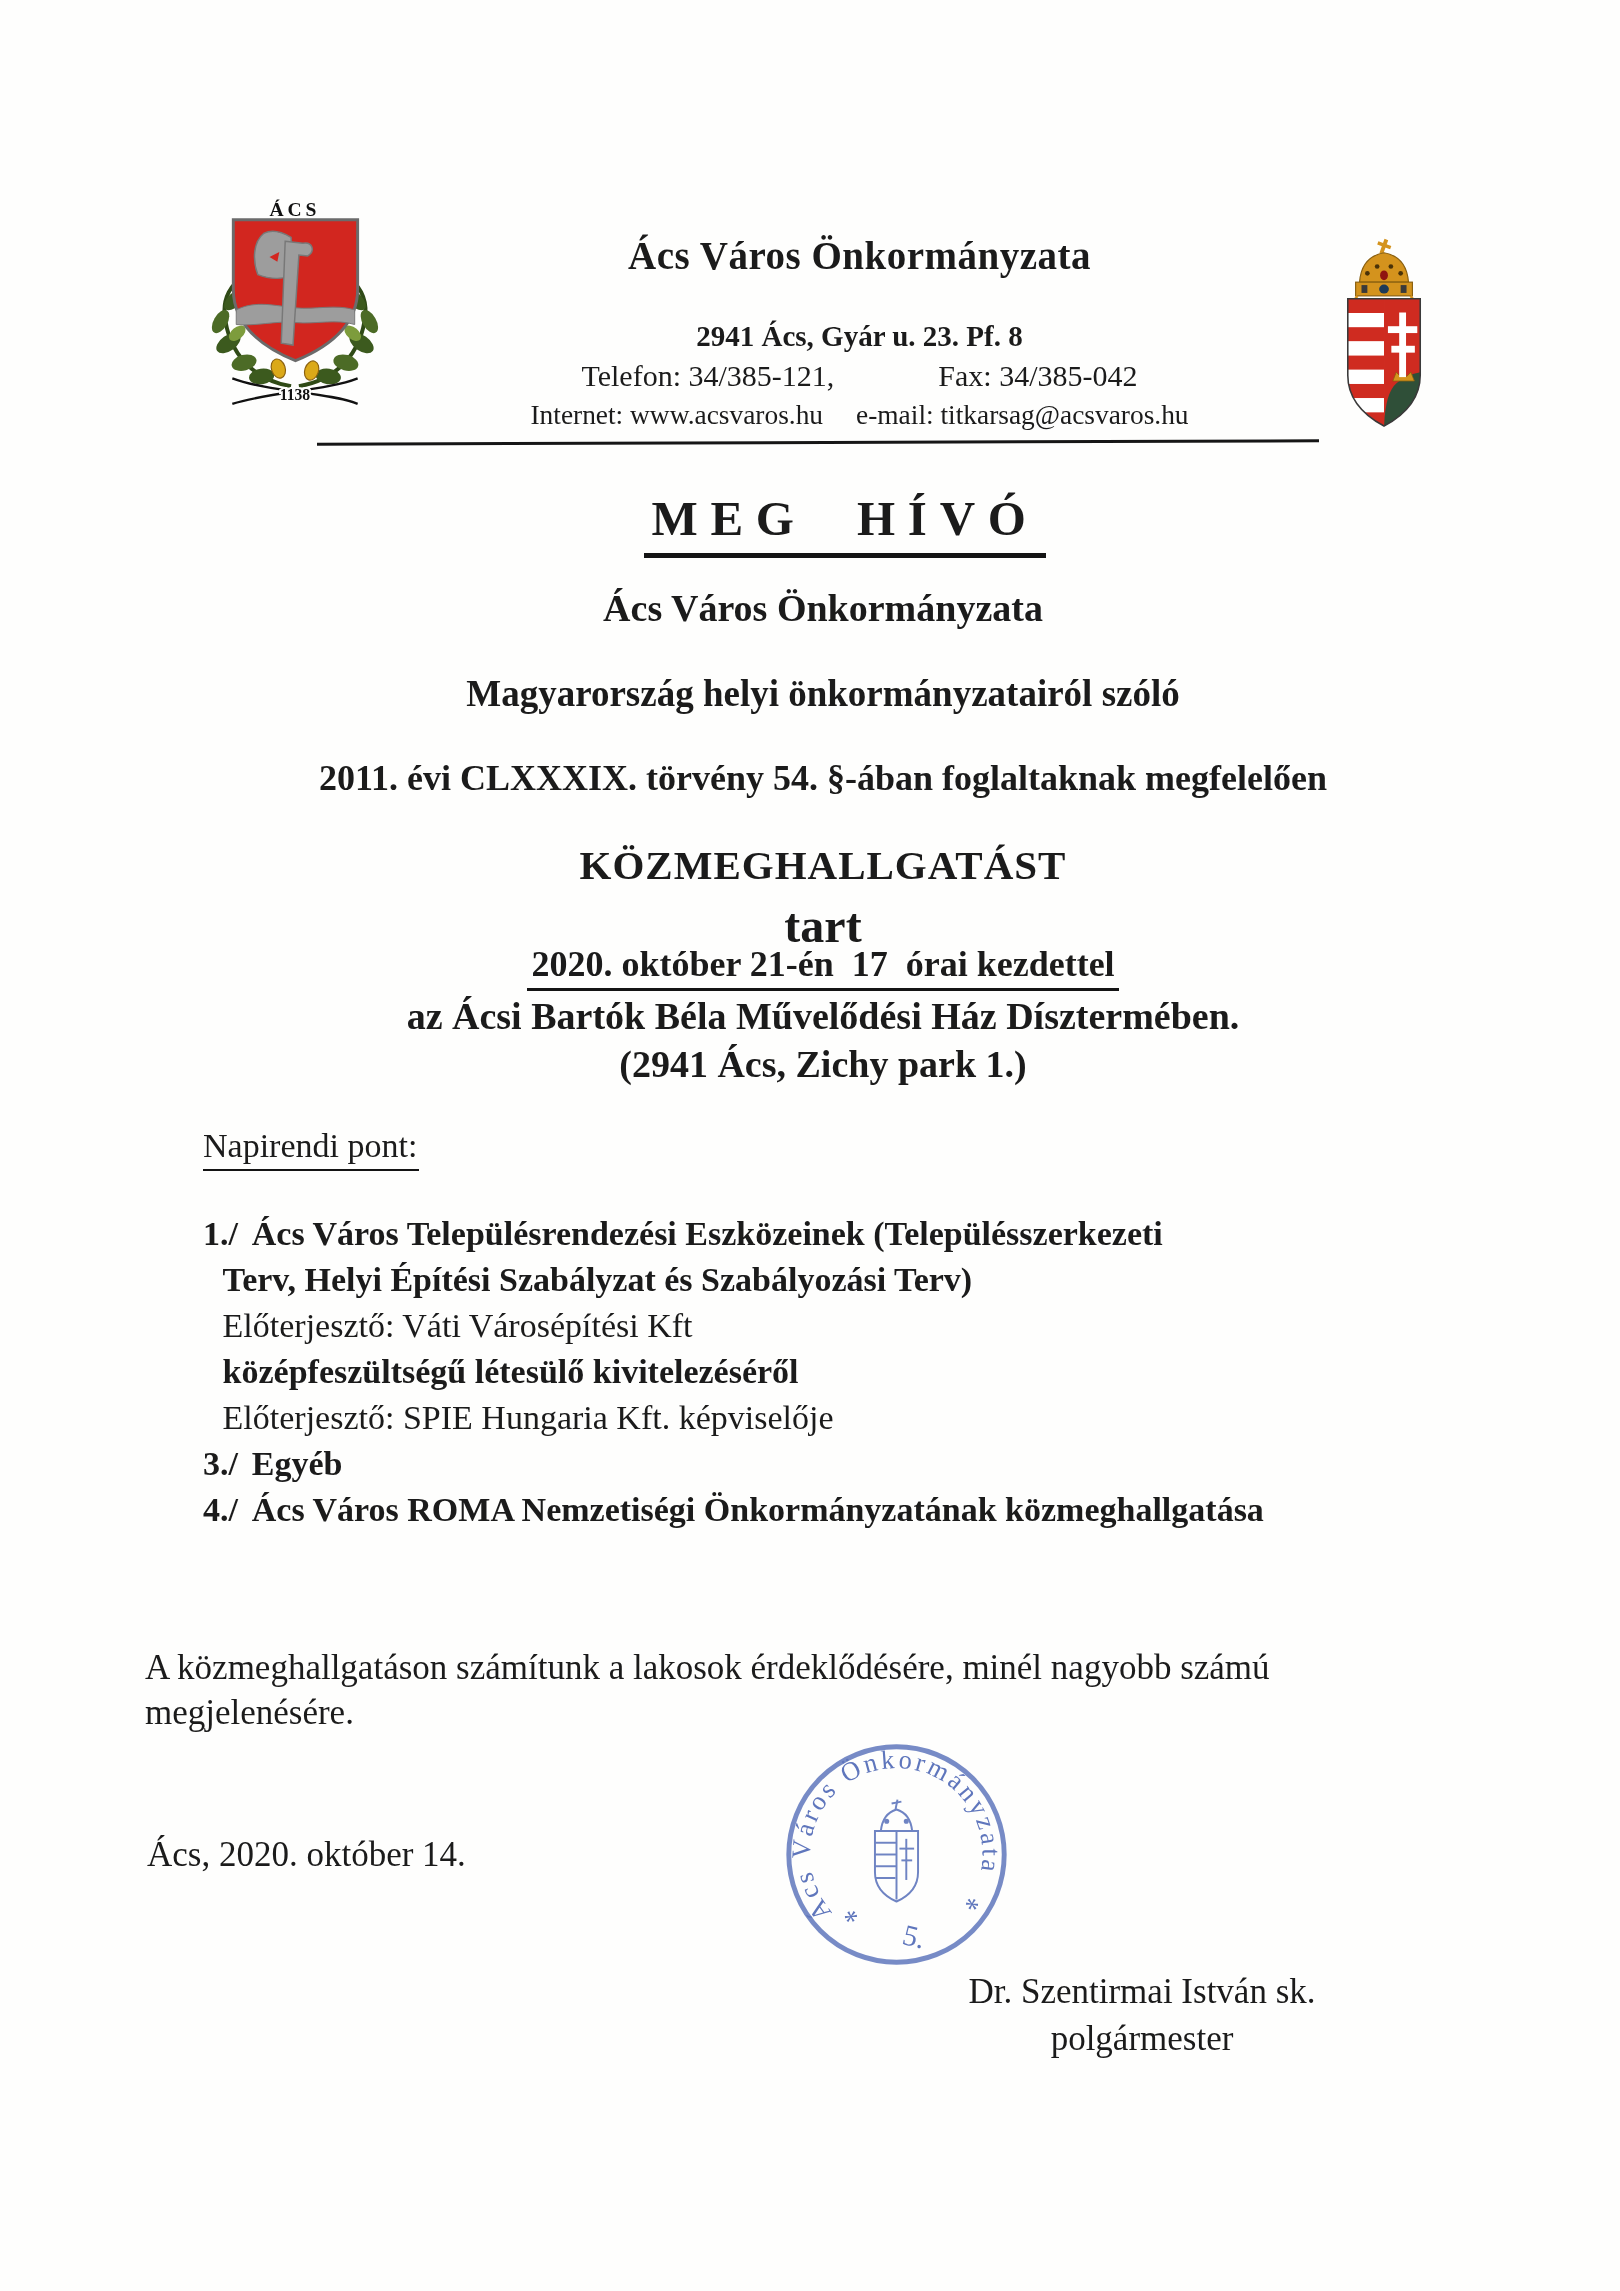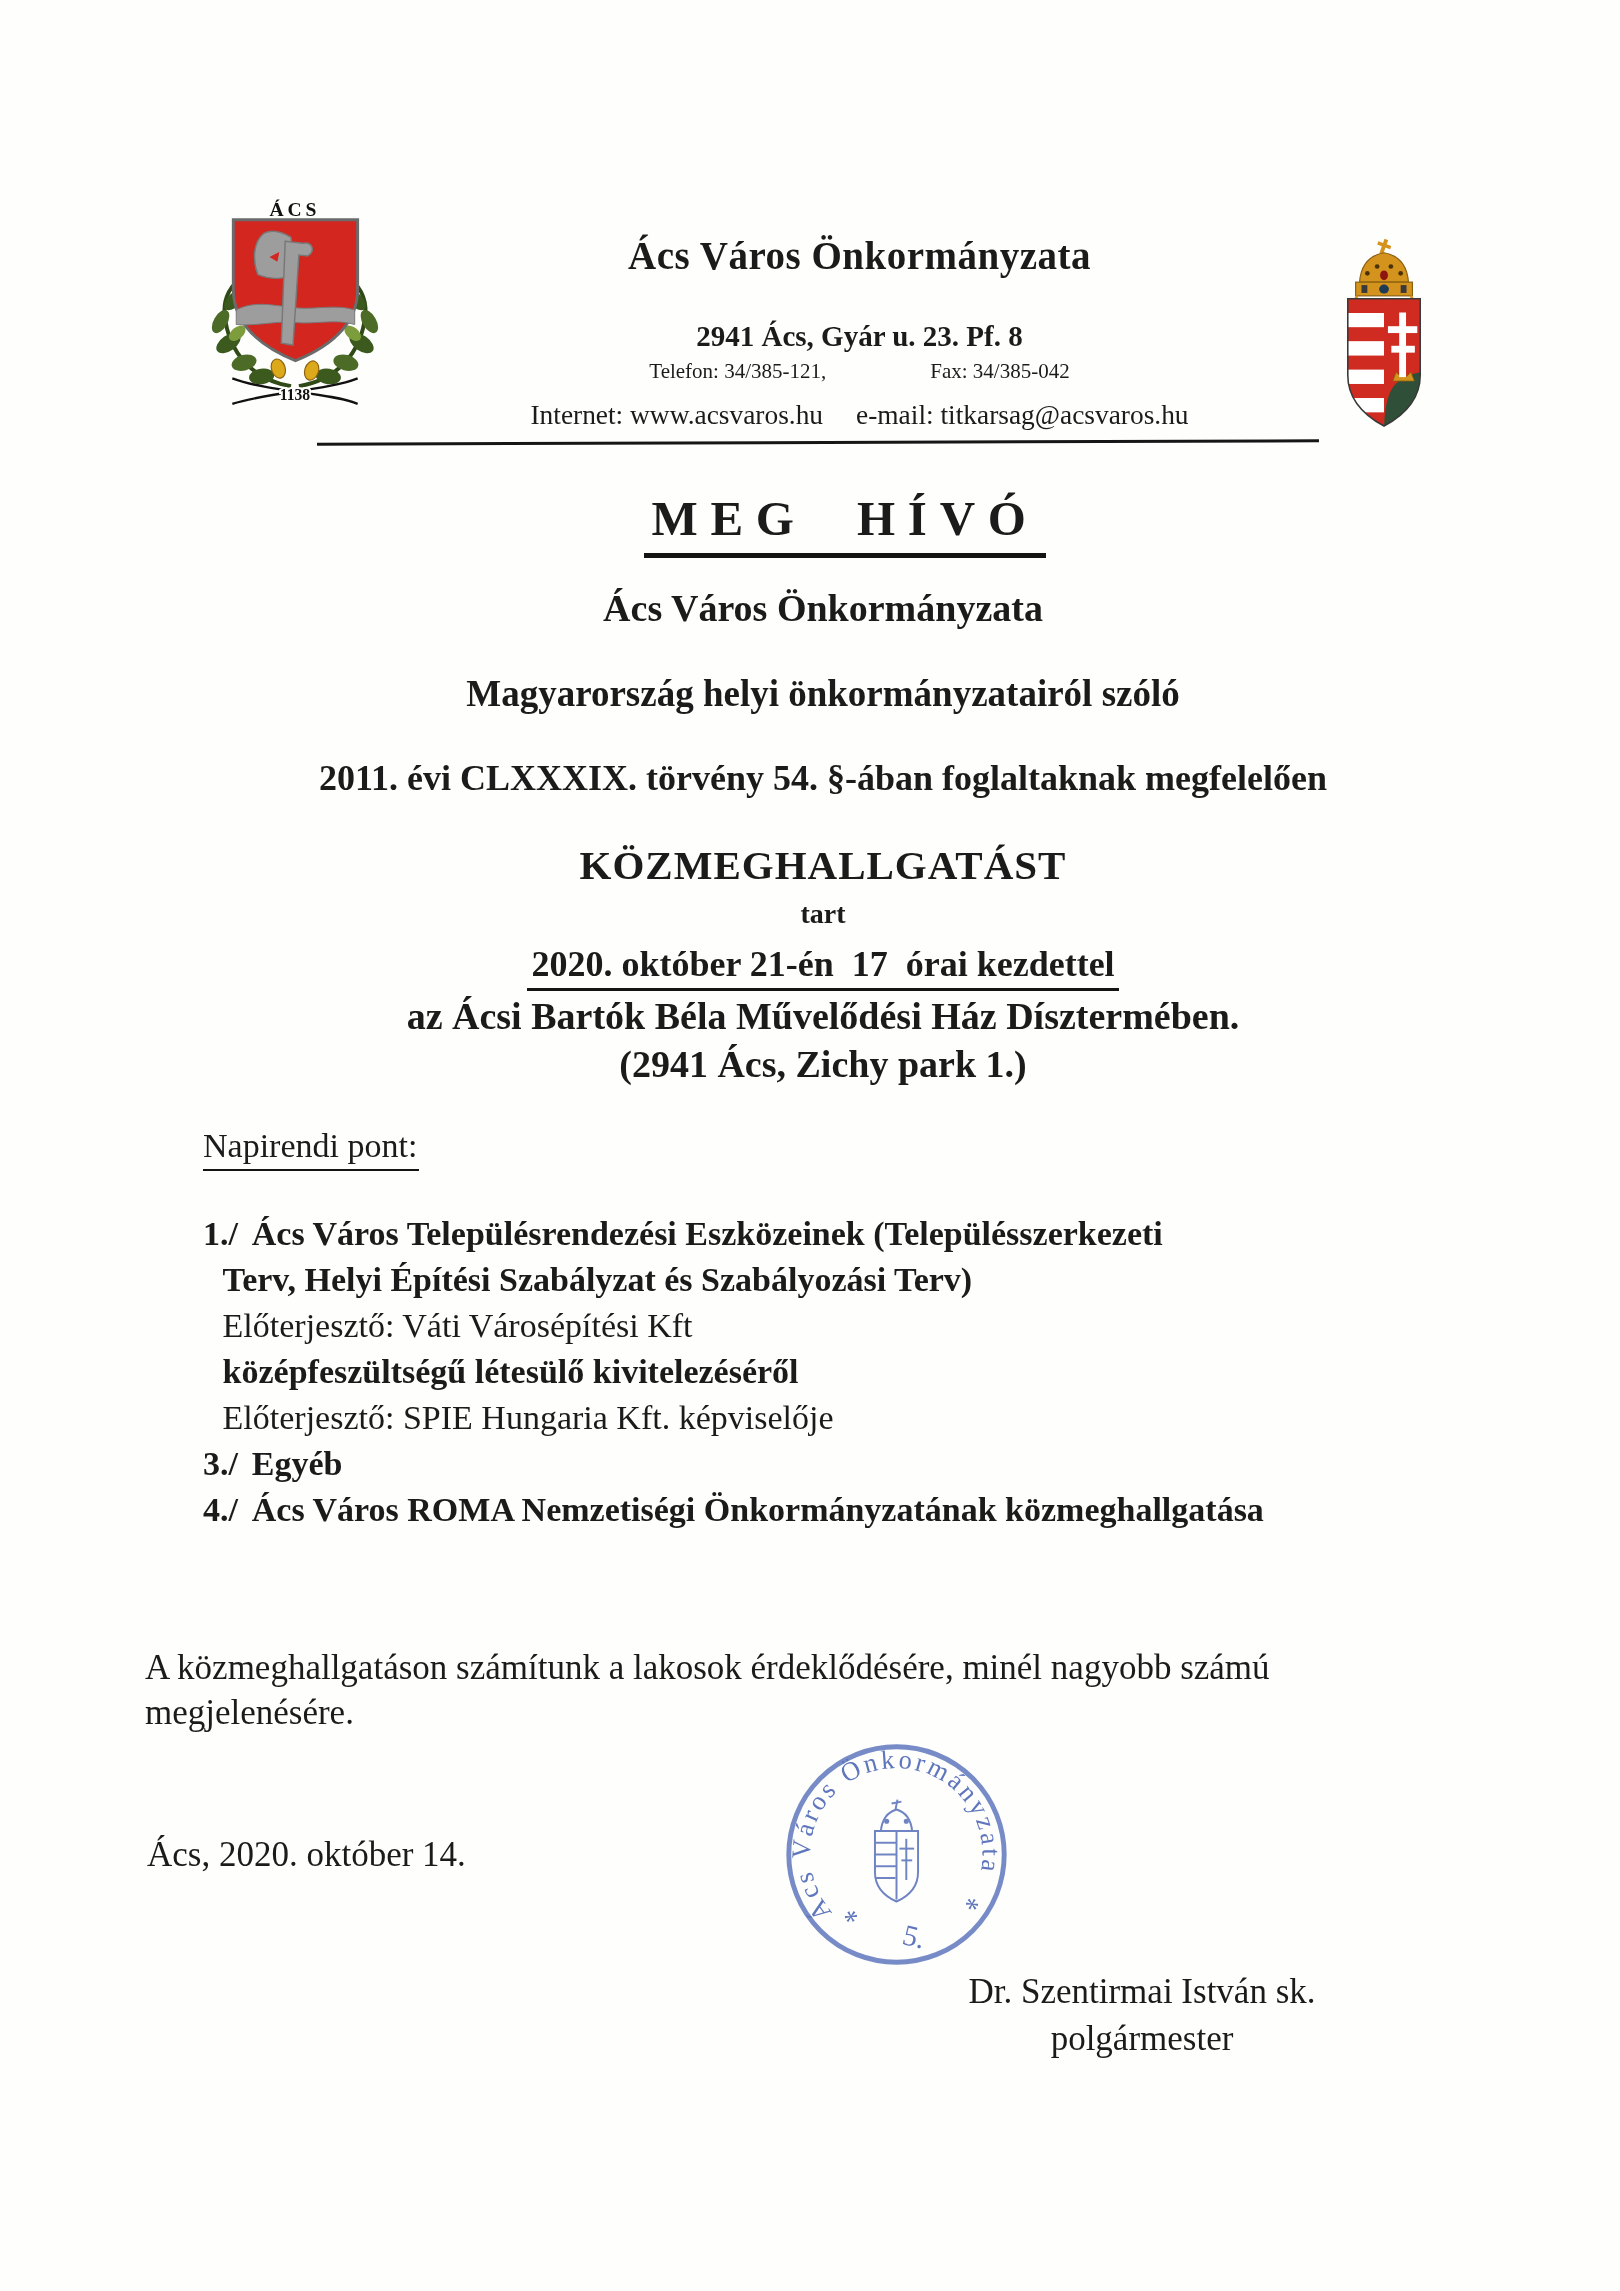--- a/index.html
+++ b/index.html
@@ -16,37 +16,37 @@
   
   .org-name{
     left:350px;top:233px;width:1019px;
     text-align:center;font-size:39px;font-weight:bold;letter-spacing:0.5px;
   }
   .addr-line{
     left:350px;width:1019px;text-align:center;font-size:29px;font-weight:bold;
   }
   .addr-row{
     left:350px;width:1019px;display:flex;justify-content:center;
-    font-size:21px;
+    font-size:30px;
   }
   .addr-row.r1{top:359px;gap:104px;}
   .addr-row.r2{top:400px;gap:33px;font-size:27.4px;}
   .header-rule{
     left:317px;top:441px;width:1002px;height:2.9px;background:#161616;
     transform:rotate(-.2deg);
   }
   
   .cline{left:88px;width:1470px;text-align:center;font-weight:bold;}
   .main-title{top:490px;font-size:49px;letter-spacing:12.7px;word-spacing:25.5px;}
   .main-title .u{border-bottom:5.9px solid #141414;padding:0 7.8px 5.9px 7.8px;display:inline-block;margin-left:44px;}
   .organizer{top:586px;font-size:38px;}
   .legal1{top:672px;font-size:37px;}
   .legal2{top:757px;font-size:36px;}
   .event-name{top:841px;font-size:41px;letter-spacing:1px;}
-  .event-verb{top:898px;font-size:28px;}
+  .event-verb{top:898px;font-size:48px;}
   .dt-line{top:943px;font-size:36px;}
   .dt-line .u{border-bottom:3.9px solid #141414;padding:0 3.9px 2.9px 3.9px;display:inline-block;white-space:pre;}
   .venue{top:994px;font-size:38px;}
   .venue-addr{top:1042px;font-size:38px;}
   
   .agenda-heading{left:203px;top:1127px;font-size:34px;}
   .agenda-heading .u{border-bottom:2.9px solid #141414;padding:0 2px 3.9px 0;display:inline-block;}
   .agenda{left:203px;top:1211px;width:1225px;font-size:34px;line-height:46px;}
   .agenda .t{font-weight:bold;}
   .agenda .num{font-weight:bold;display:inline-block;min-width:41px;margin-right:7.8px;}

